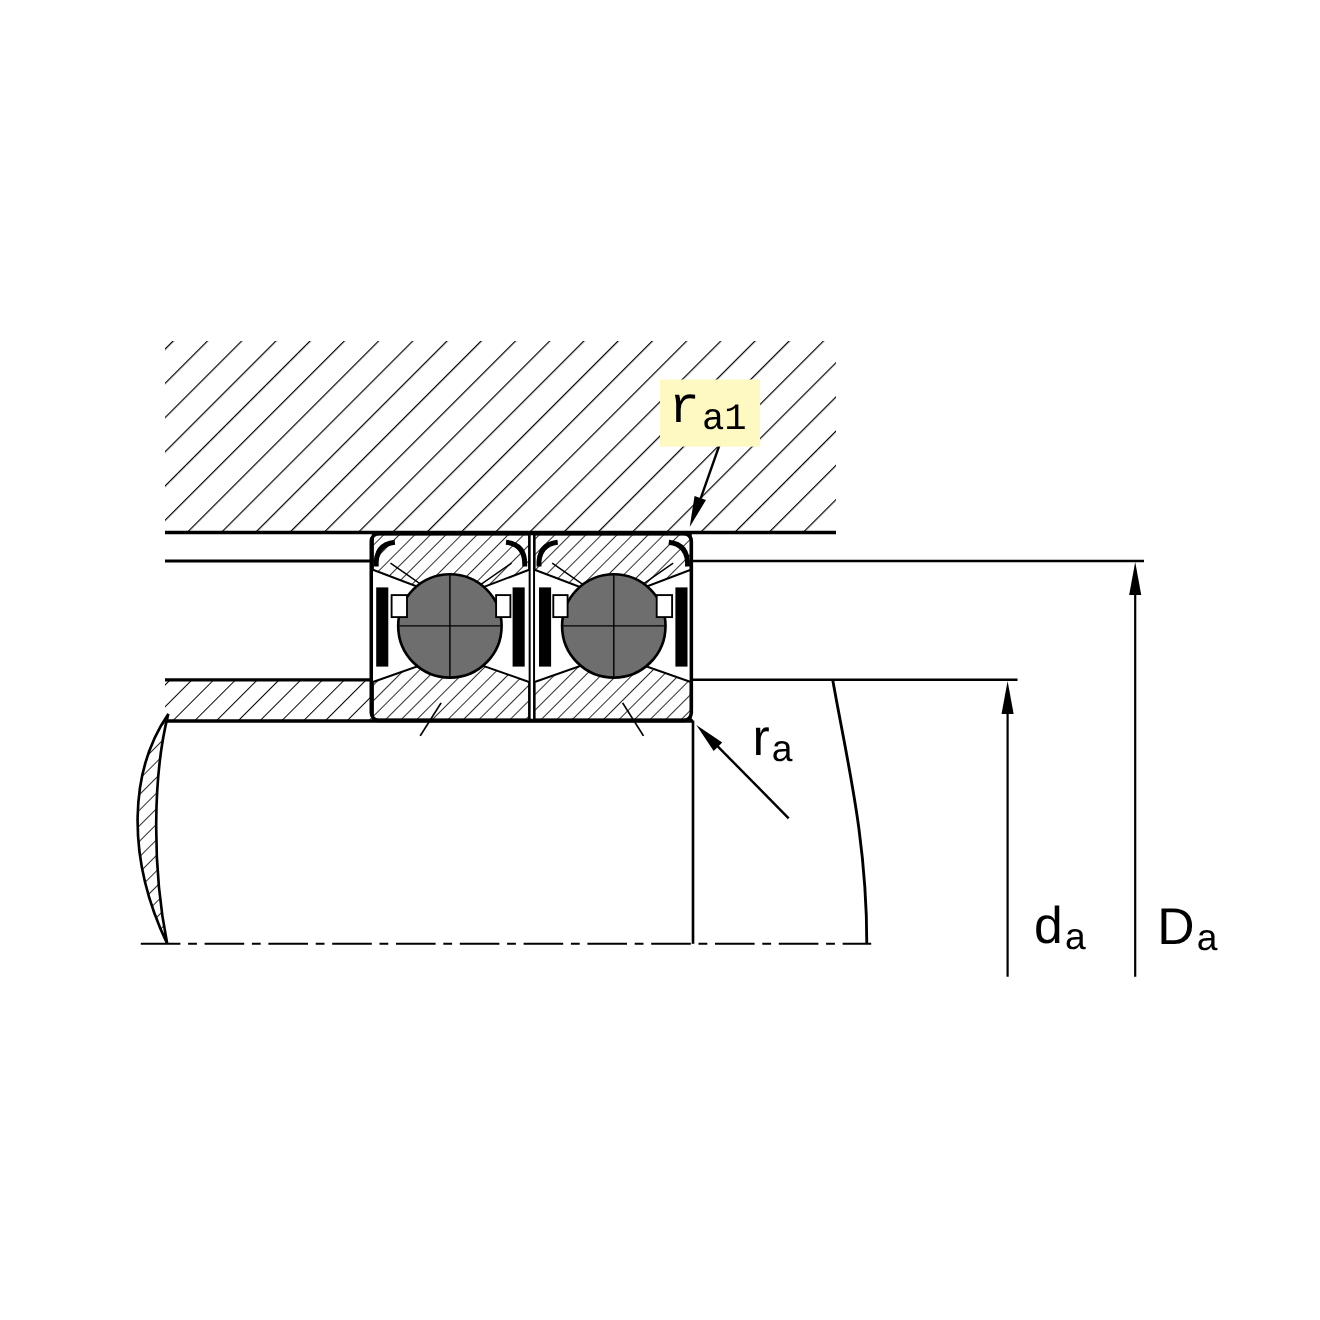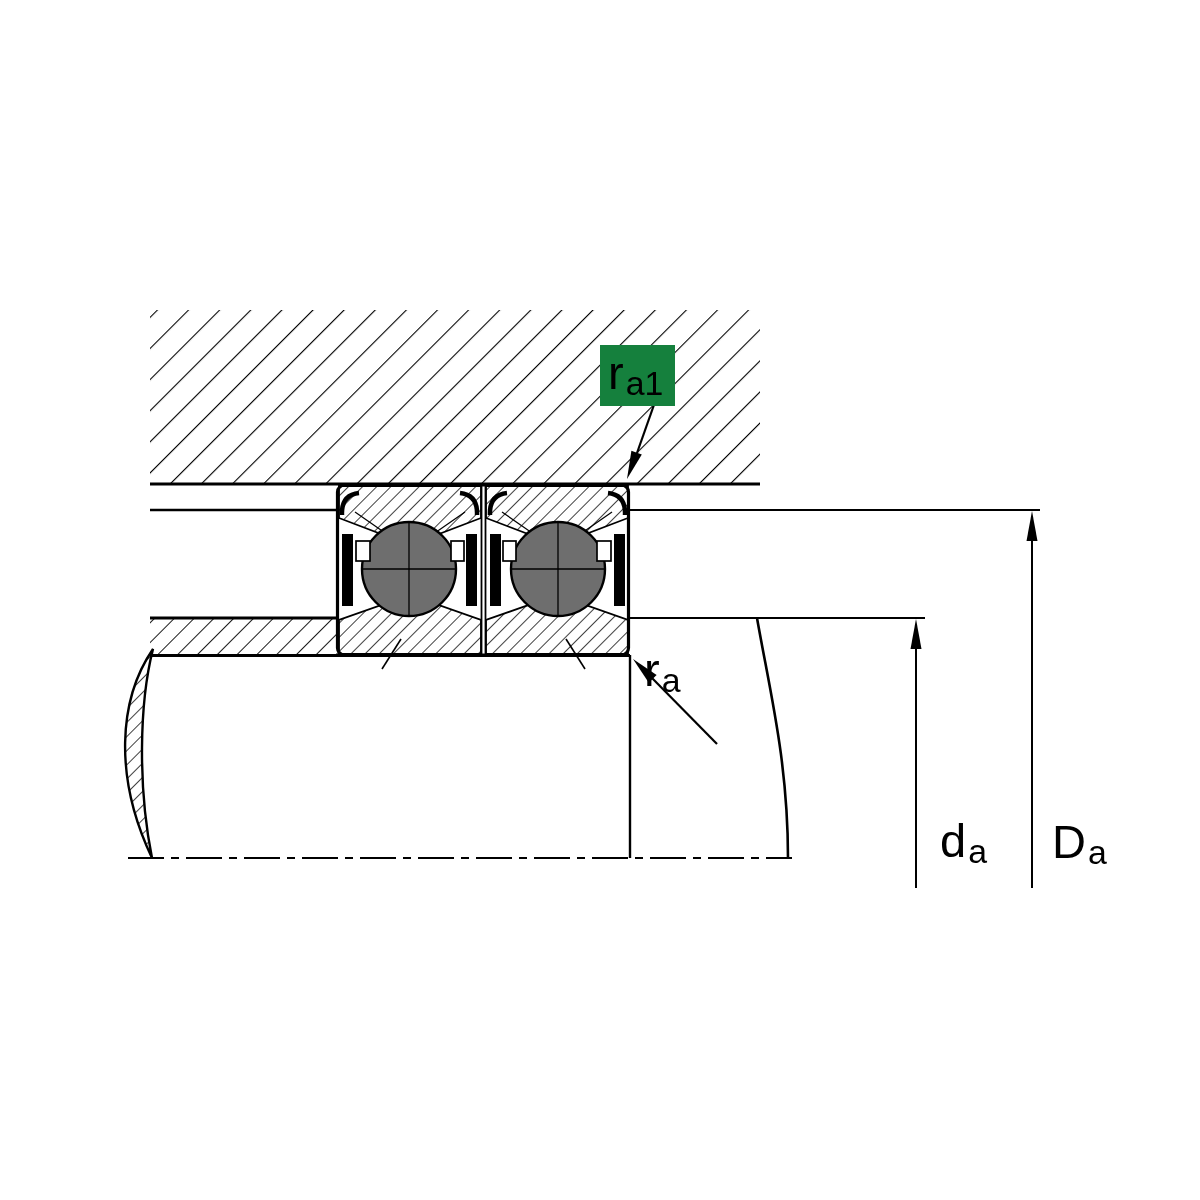--- a/index.html
+++ b/index.html
@@ -6,21 +6,21 @@
   .stage{
     position:relative;width:1200px;height:1200px;background:#fff;
     font-family:"Liberation Sans",sans-serif;overflow:hidden;
   }
   .stage svg{position:absolute;left:0;top:0;}
   .lbl{
     position:absolute;z-index:2;font-size:47px;line-height:1;color:#000;
     white-space:nowrap;
   }
   .lbl .sub{font-size:0.72em;position:relative;top:0.18em;margin-left:2px;}
-  .lbl-halo{background:#15803d;padding:4px 12px 10px 8px;}
+  .lbl-halo{background:#fef9c3;padding:4px 12px 10px 8px;font-family:Liberation Mono, monospace;}
 </style>
 </head>
 <body>
 
 <div class="stage">
 
   <svg width="1200" height="1200" viewBox="0 0 1200 1200">
     <defs>
       <pattern id="hatch22" width="22" height="22" patternUnits="userSpaceOnUse" patternTransform="rotate(45)">
         <line x1="0" y1="-2" x2="0" y2="24" stroke="#000" stroke-width="2.2"></line>
@@ -108,21 +108,21 @@
 
       <line x1="717" y1="744" x2="652" y2="678" stroke="#000" stroke-width="2.2"></line>
       <polygon points="633,659 656.6,675 648.8,682.8" fill="#000"></polygon>
     </g>
   </svg>
 
   <div class="lbl lbl-halo" style="left:600px;top:345px;">
     <span>r</span><span class="sub">a1</span>
   </div>
 
-  <div class="lbl" style="left:644px;top:646px;">
+  <div class="lbl" style="left:684px;top:646px;">
     <span>r</span><span class="sub">a</span>
   </div>
 
   <div class="lbl" style="left:940px;top:817px;">
     <span>d</span><span class="sub">a</span>
   </div>
 
   <div class="lbl" style="left:1052px;top:818px;">
     <span>D</span><span class="sub">a</span>
   </div>

